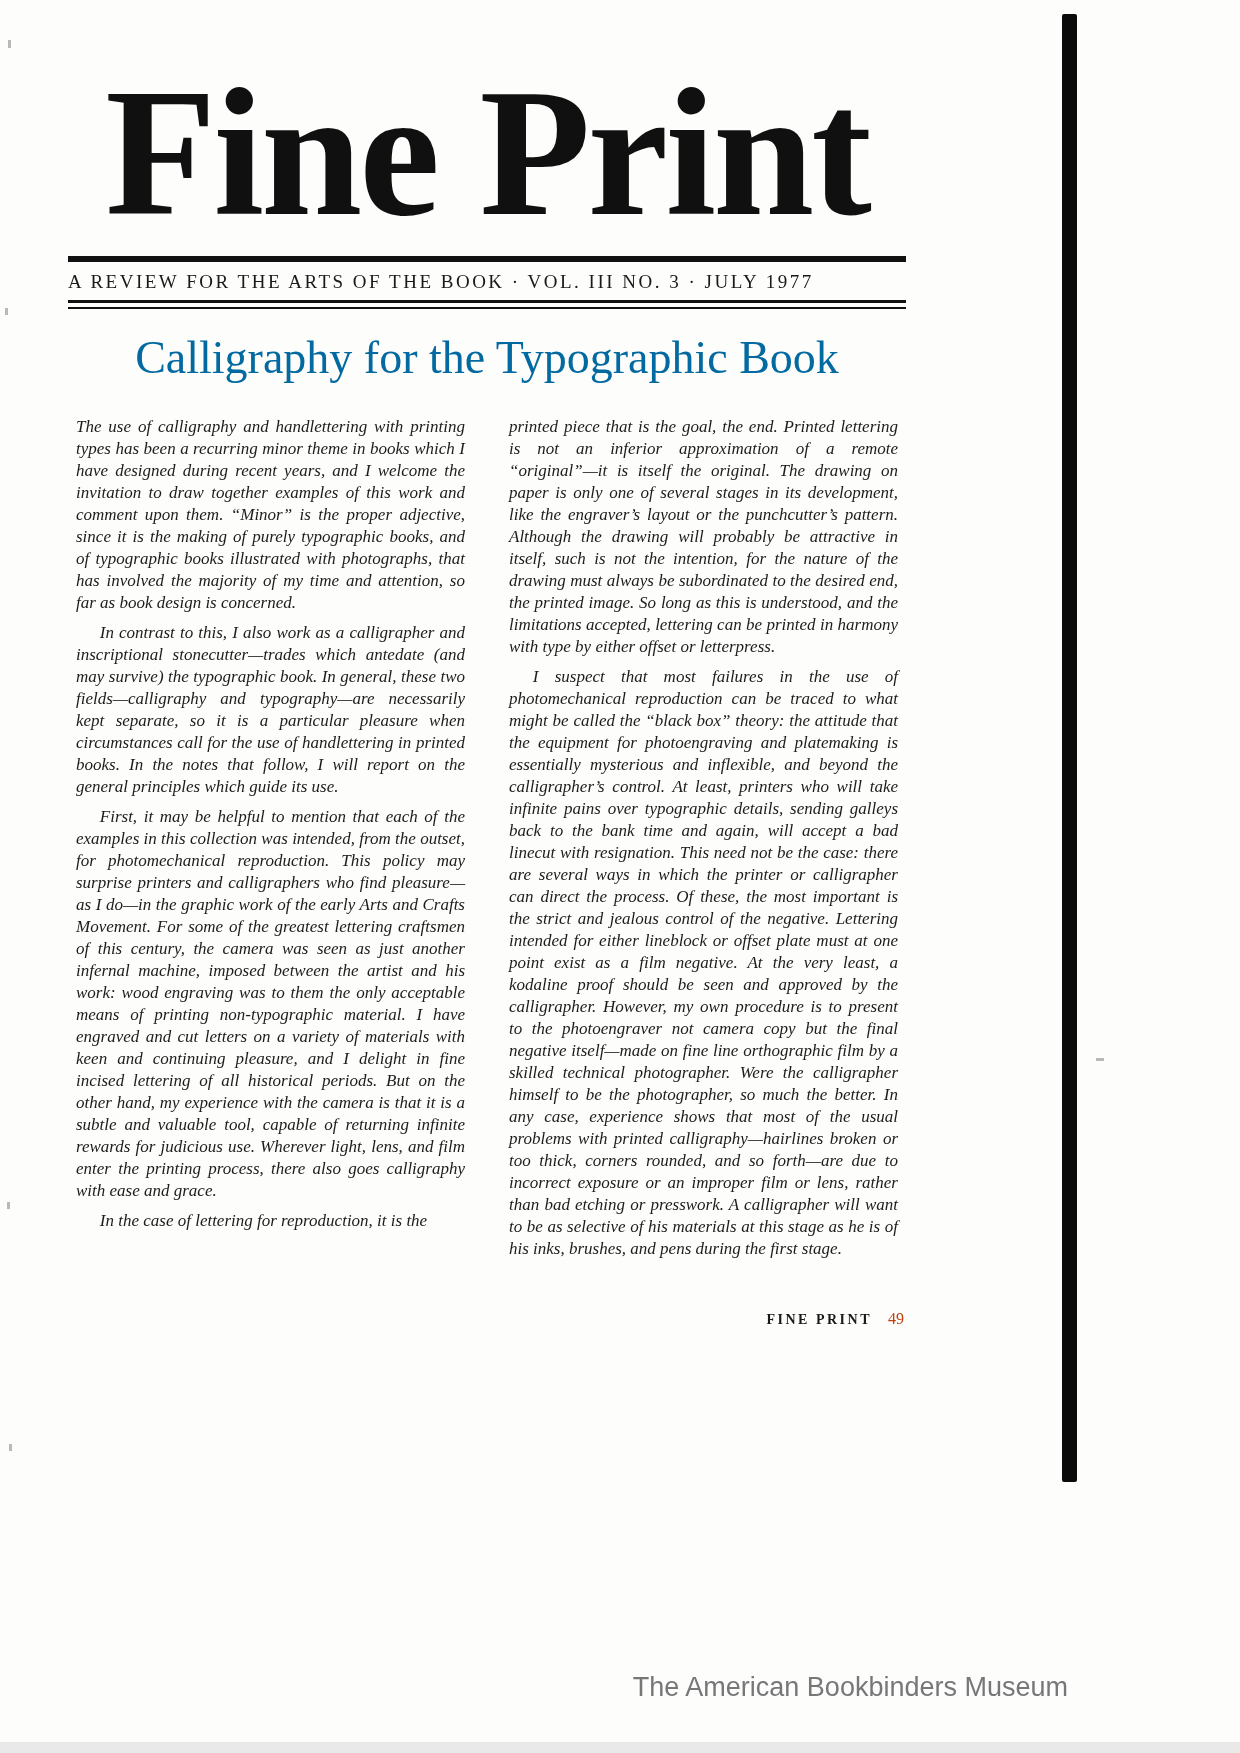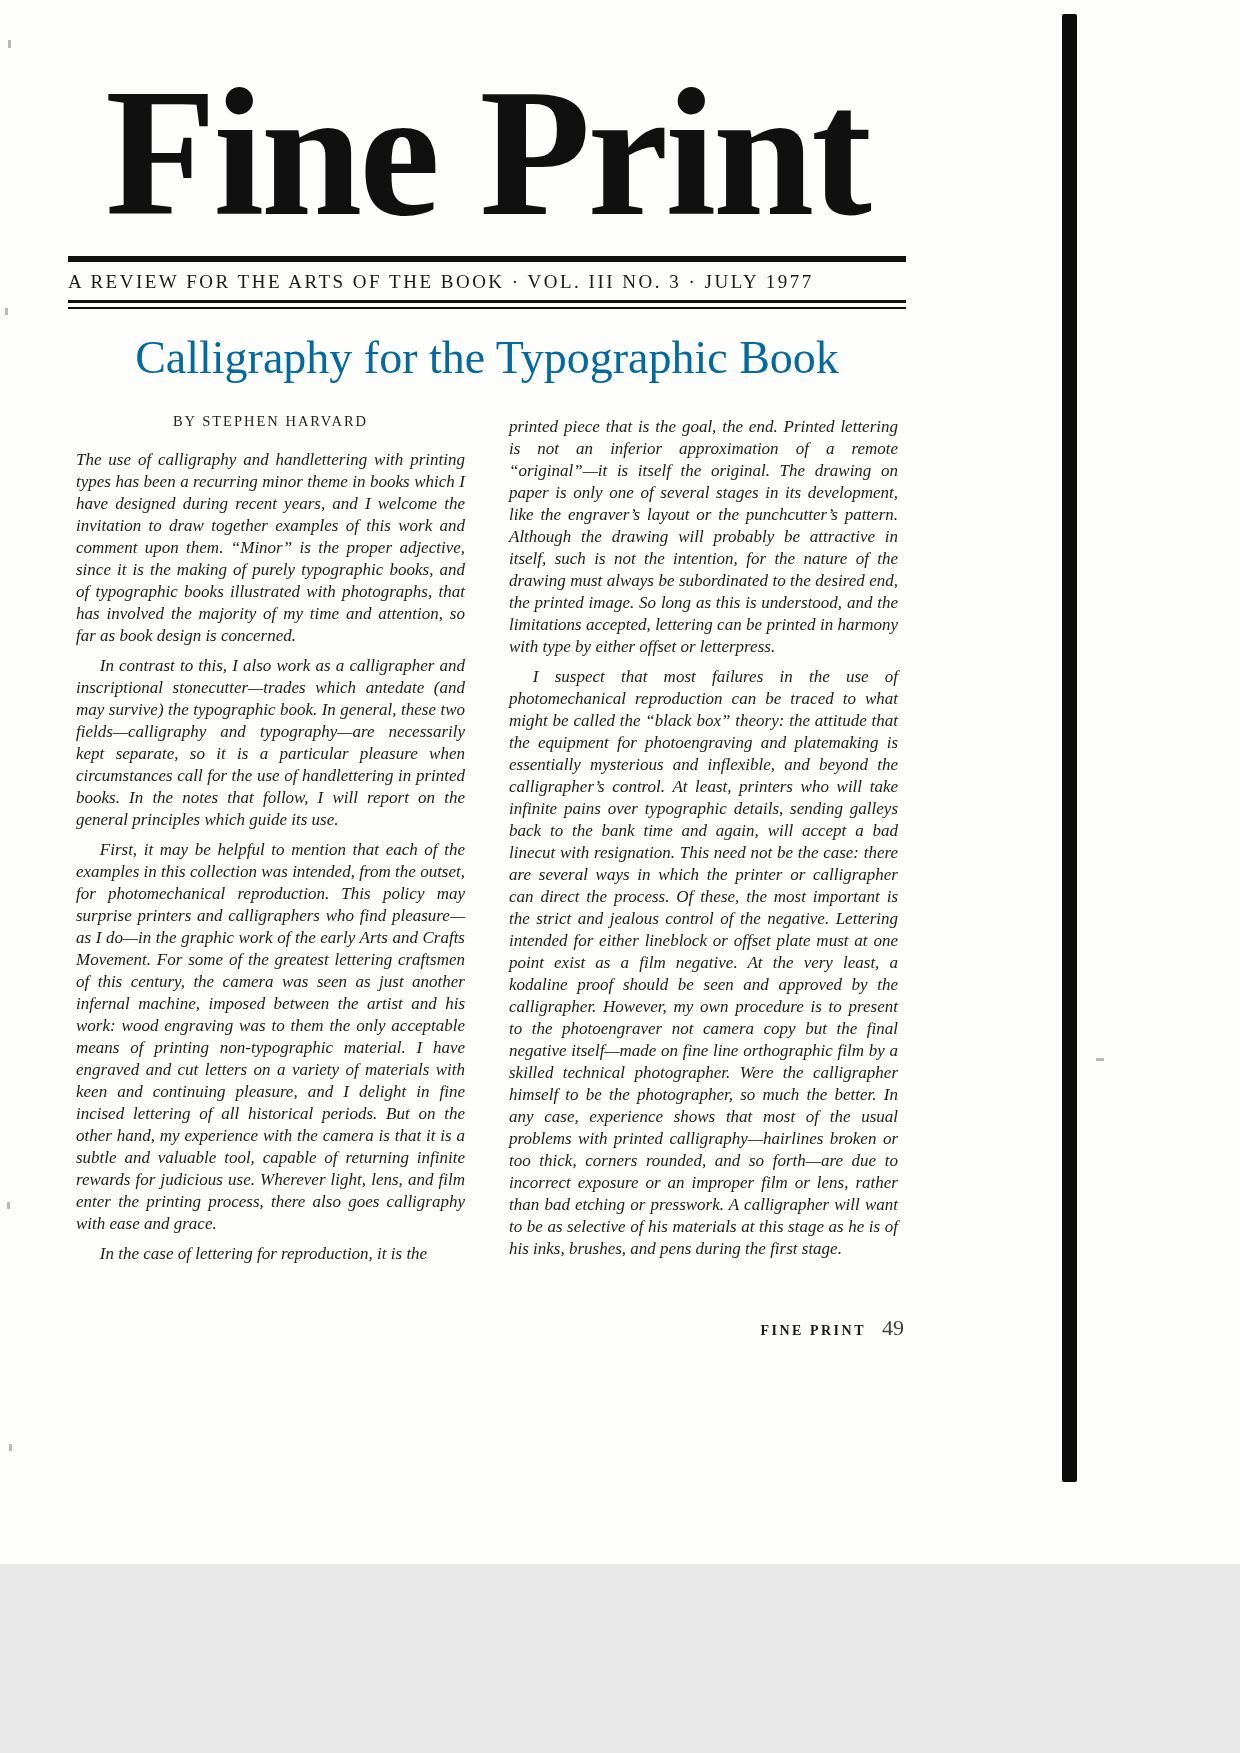--- a/index.html
+++ b/index.html
@@ -3,21 +3,21 @@
 <meta charset="utf-8">
 <style>
   html, body {
     margin: 0;
     padding: 0;
     background: #e9e9e9;
   }
   .page {
     position: relative;
     width: 1240px;
-    height: 1564px;
+    height: 1742px;
     background: #fdfdfb;
     overflow: hidden;
     font-family: "Liberation Serif", serif;
     color: #141414;
   }
   .content {
     position: absolute;
     left: 68px;
     top: 0;
     width: 838px;
@@ -91,23 +91,23 @@
     margin-top: 42px;
     padding-right: 2px;
   }
   .footer .journal {
     font-weight: bold;
     font-size: 14px;
     letter-spacing: 2.5px;
     color: #1a1a1a;
   }
   .footer .pagenum {
-    font-size: 22px;
+    font-size: 16px;
     margin-left: 12px;
-    color: #404040;
+    color: #c2410c;
   }
   .black-bar {
     position: absolute;
     left: 1062px;
     top: 14px;
     width: 15px;
     height: 1468px;
     background: #0b0b0b;
     border-radius: 2px;
   }
@@ -142,21 +142,20 @@
       <div class="rule-heavy"></div>
       <div class="subtitle">A REVIEW FOR THE ARTS OF THE BOOK · VOL. III NO. 3 · JULY 1977</div>
       <div class="rule-double"></div>
     </header>
 
     <h2 class="article-title">Calligraphy for the Typographic Book</h2>
 
     <div class="columns">
 
       <div class="column">
-        <div class="byline">BY STEPHEN HARVARD</div>
         <div class="para-list">
             <p>The use of calligraphy and handlettering with printing types has been a recurring minor theme in books which I have designed during recent years, and I welcome the invitation to draw together examples of this work and comment upon them. “Minor” is the proper adjective, since it is the making of purely typographic books, and of typographic books illustrated with photographs, that has involved the majority of my time and attention, so far as book design is concerned.</p>
             <p>In contrast to this, I also work as a calligrapher and inscriptional stonecutter—trades which antedate (and may survive) the typographic book. In general, these two fields—calligraphy and typography—are necessarily kept separate, so it is a particular pleasure when circumstances call for the use of handlettering in printed books. In the notes that follow, I will report on the general principles which guide its use.</p>
             <p>First, it may be helpful to mention that each of the examples in this collection was intended, from the outset, for photomechanical reproduction. This policy may surprise printers and calligraphers who find pleasure—as I do—in the graphic work of the early Arts and Crafts Movement. For some of the greatest lettering craftsmen of this century, the camera was seen as just another infernal machine, imposed between the artist and his work: wood engraving was to them the only acceptable means of printing non-typographic material. I have engraved and cut letters on a variety of materials with keen and continuing pleasure, and I delight in fine incised lettering of all historical periods. But on the other hand, my experience with the camera is that it is a subtle and valuable tool, capable of returning infinite rewards for judicious use. Wherever light, lens, and film enter the printing process, there also goes calligraphy with ease and grace.</p>
             <p>In the case of lettering for reproduction, it is the</p>
           </div>
       </div>
 
       <div class="column">
         <div class="para-list">

